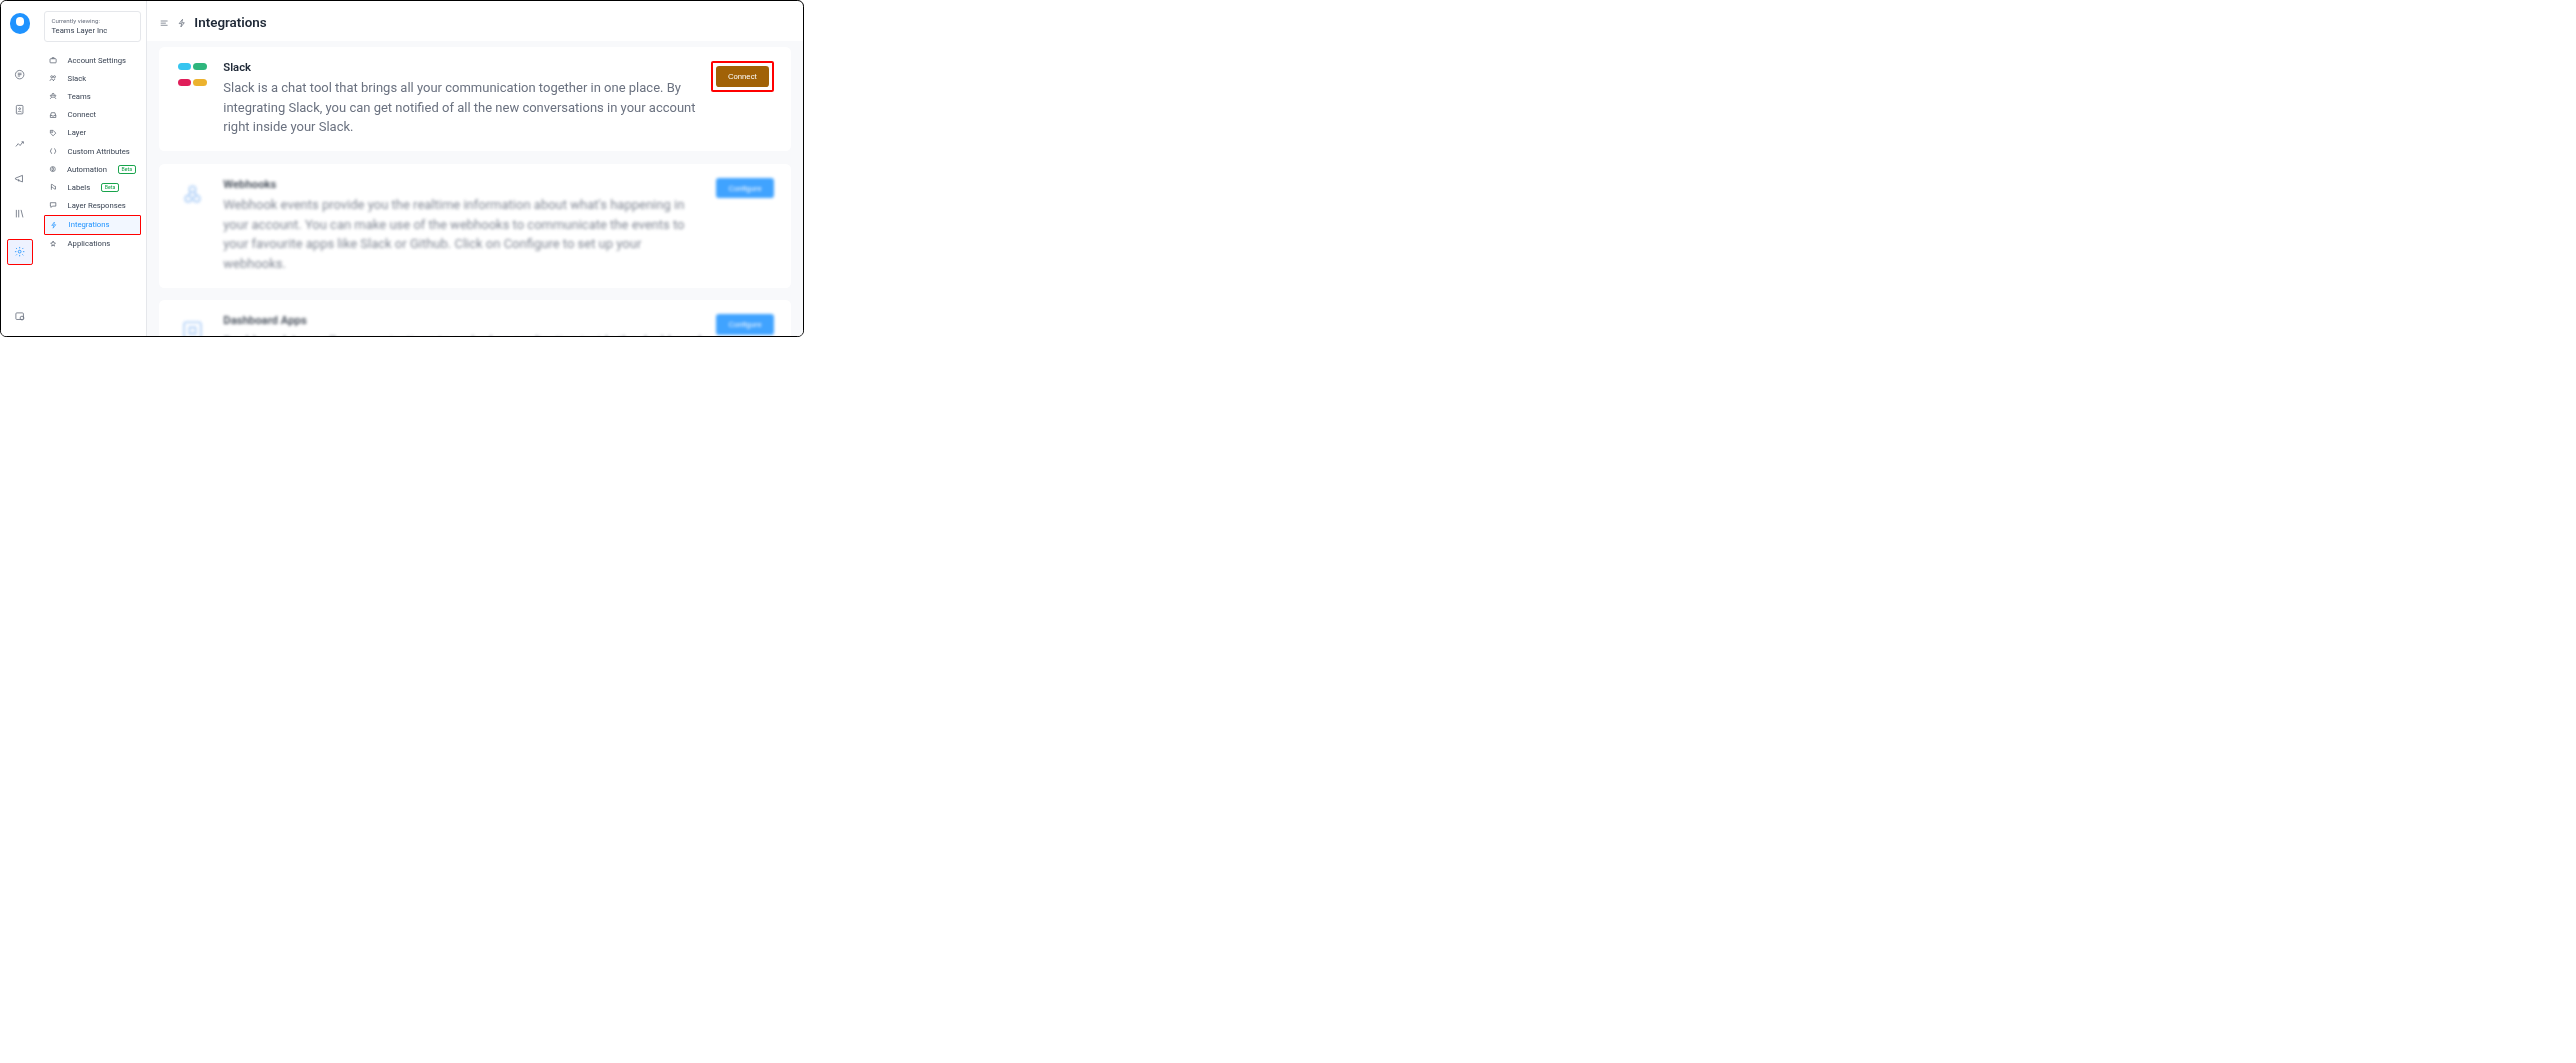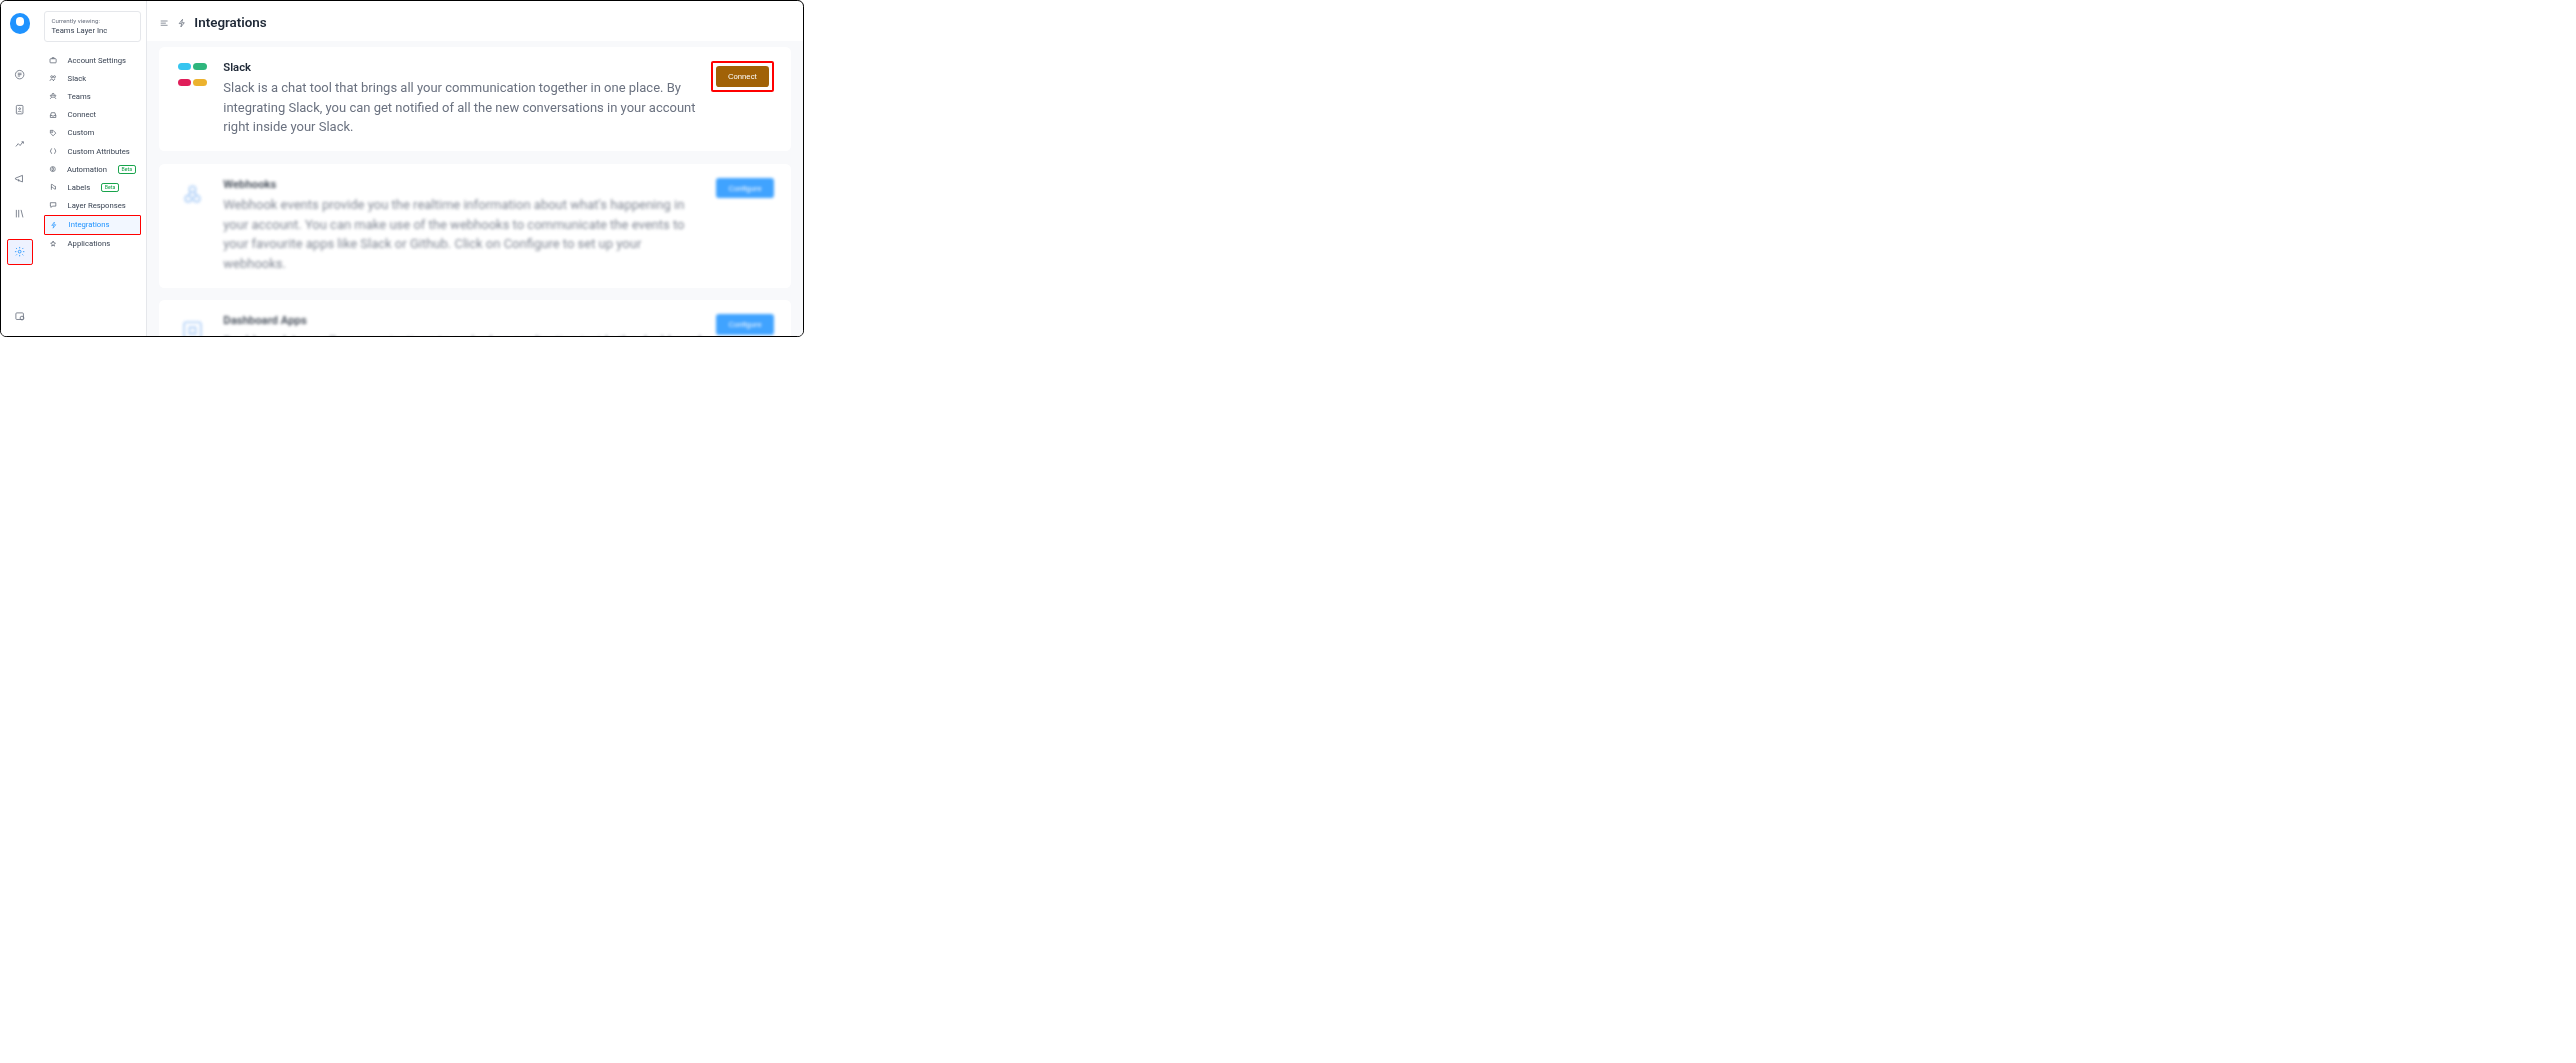--- a/index.html
+++ b/index.html
@@ -239,21 +239,21 @@
             <path d="M4 13l3-8h10l3 8v6H4z"></path>
             <path d="M4 13h5l1 2h4l1-2h5"></path>
           </svg>
         <span>Connect</span>
       </li>
       <li class="nav-item">
         <svg viewBox="0 0 24 24">
             <path d="M4 4h8l8 8-8 8-8-8z"></path>
             <circle cx="9" cy="9" r="1.5"></circle>
           </svg>
-        <span>Custom</span>
+        <span>Layer</span>
       </li>
       <li class="nav-item">
         <svg viewBox="0 0 24 24">
             <path d="M8 4l-4 8 4 8M16 4l4 8-4 8"></path>
           </svg>
         <span>Custom Attributes</span>
       </li>
       <li class="nav-item">
         <svg viewBox="0 0 24 24">
             <circle cx="12" cy="12" r="8"></circle>

